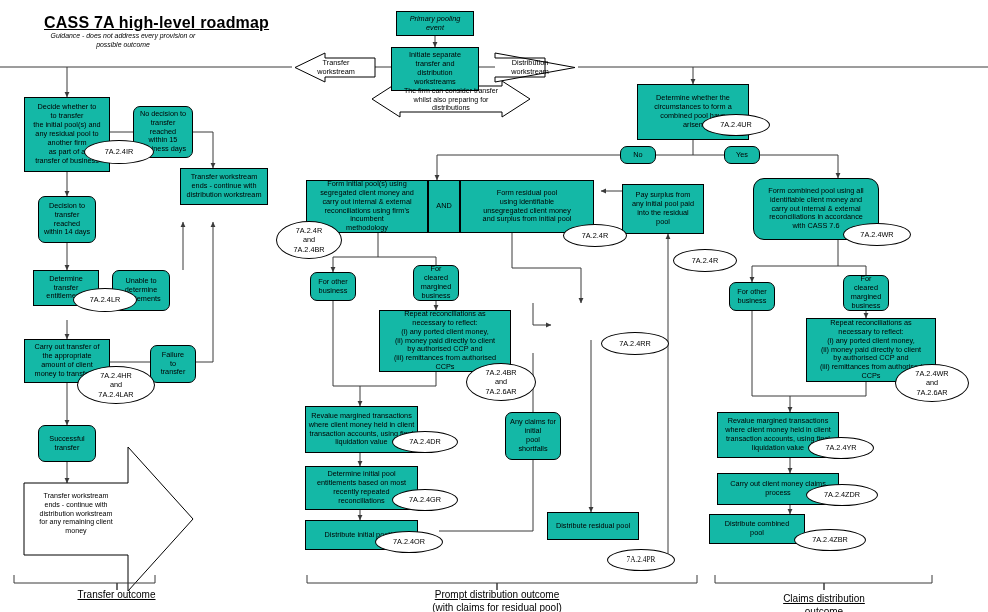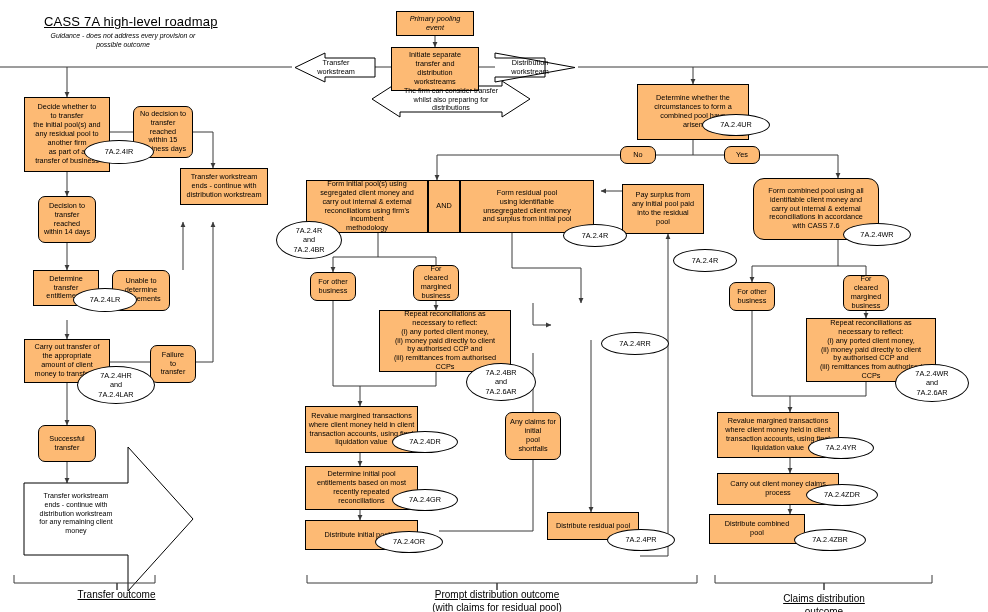--- a/index.html
+++ b/index.html
@@ -1,25 +1,25 @@
 <!DOCTYPE html>
 <html><head>
 <meta charset="utf-8">
 <style>
   html,body{margin:0;padding:0;background:#ffffff;}
   body{font-family:"Liberation Sans", sans-serif;color:#000;}
   #canvas{position:relative;width:988px;height:612px;overflow:hidden;background:#fff;}
-  .node{position:absolute;box-sizing:border-box;border:1px solid #000;background:#fdba74;
+  .node{position:absolute;box-sizing:border-box;border:1px solid #000;background:#14b8a6;
         display:flex;align-items:center;justify-content:center;text-align:center;
         font-size:7.3px;line-height:1.22;padding:1px 2px;z-index:3;}
   .rnd{border-radius:7px;}
   .ell{position:absolute;box-sizing:border-box;border:1px solid #000;background:#fff;
        border-radius:50%;display:flex;align-items:center;justify-content:center;
        text-align:center;font-size:7.3px;line-height:1.25;z-index:6;}
-  .ttl{position:absolute;font-size:13px;text-decoration:underline;letter-spacing:.2px;}
+  .ttl{position:absolute;font-size:16px;text-decoration:underline;letter-spacing:.2px;font-weight:bold;}
   .sub{position:absolute;font-size:6.9px;font-style:italic;line-height:1.3;text-align:center;}
   .cap{position:absolute;font-size:10px;text-decoration:underline;text-align:center;line-height:1.3;}
   svg.ovl{position:absolute;left:0;top:0;width:988px;height:612px;z-index:2;pointer-events:none;}
 </style>
 </head>
 <body>
 
 <div id="canvas">
 
   <div class="ttl" style="left:44px;top:14px;">CASS 7A high-level roadmap</div>
@@ -204,21 +204,21 @@
   <div class="ell" style="left:702px;top:114px;width:68px;height:22px;">7A.2.4UR</div>
   <div class="ell" style="left:276px;top:221px;width:66px;height:38px;">7A.2.4R<br>and<br>7A.2.4BR</div>
   <div class="ell" style="left:563px;top:224px;width:64px;height:23px;">7A.2.4R</div>
   <div class="ell" style="left:673px;top:249px;width:64px;height:23px;">7A.2.4R</div>
   <div class="ell" style="left:843px;top:223px;width:68px;height:23px;">7A.2.4WR</div>
   <div class="ell" style="left:466px;top:363px;width:70px;height:38px;">7A.2.4BR<br>and<br>7A.2.6AR</div>
   <div class="ell" style="left:601px;top:332px;width:68px;height:23px;">7A.2.4RR</div>
   <div class="ell" style="left:392px;top:431px;width:66px;height:22px;">7A.2.4DR</div>
   <div class="ell" style="left:392px;top:489px;width:66px;height:22px;">7A.2.4GR</div>
   <div class="ell" style="left:375px;top:531px;width:68px;height:22px;">7A.2.4OR</div>
-  <div class="ell" style="left:607px;top:529px;width:68px;height:22px;">7A.2.4PR</div>
+  <div class="ell" style="left:607px;top:549px;width:68px;height:22px;font-family:Liberation Serif, serif;">7A.2.4PR</div>
   <div class="ell" style="left:895px;top:364px;width:74px;height:38px;">7A.2.4WR<br>and<br>7A.2.6AR</div>
   <div class="ell" style="left:808px;top:437px;width:66px;height:22px;">7A.2.4YR</div>
   <div class="ell" style="left:806px;top:484px;width:72px;height:22px;">7A.2.4ZDR</div>
   <div class="ell" style="left:794px;top:529px;width:72px;height:22px;">7A.2.4ZBR</div>
 
   <svg class="ovl" viewBox="0 0 988 612">
     <g stroke="#3a3a3a" stroke-width="1" fill="none">
       <path d="M14,575 L14,583 L117,583 L117,590 L117,583 L155,583 L155,575"></path>
       <path d="M307,575 L307,583 L497,583 L497,590 L497,583 L697,583 L697,575"></path>
       <path d="M715,575 L715,583 L824,583 L824,590 L824,583 L932,583 L932,575"></path>

